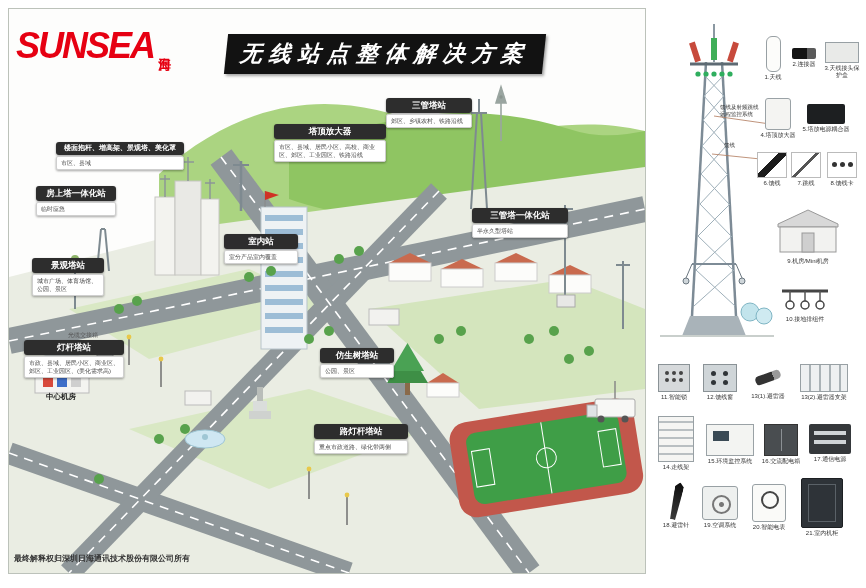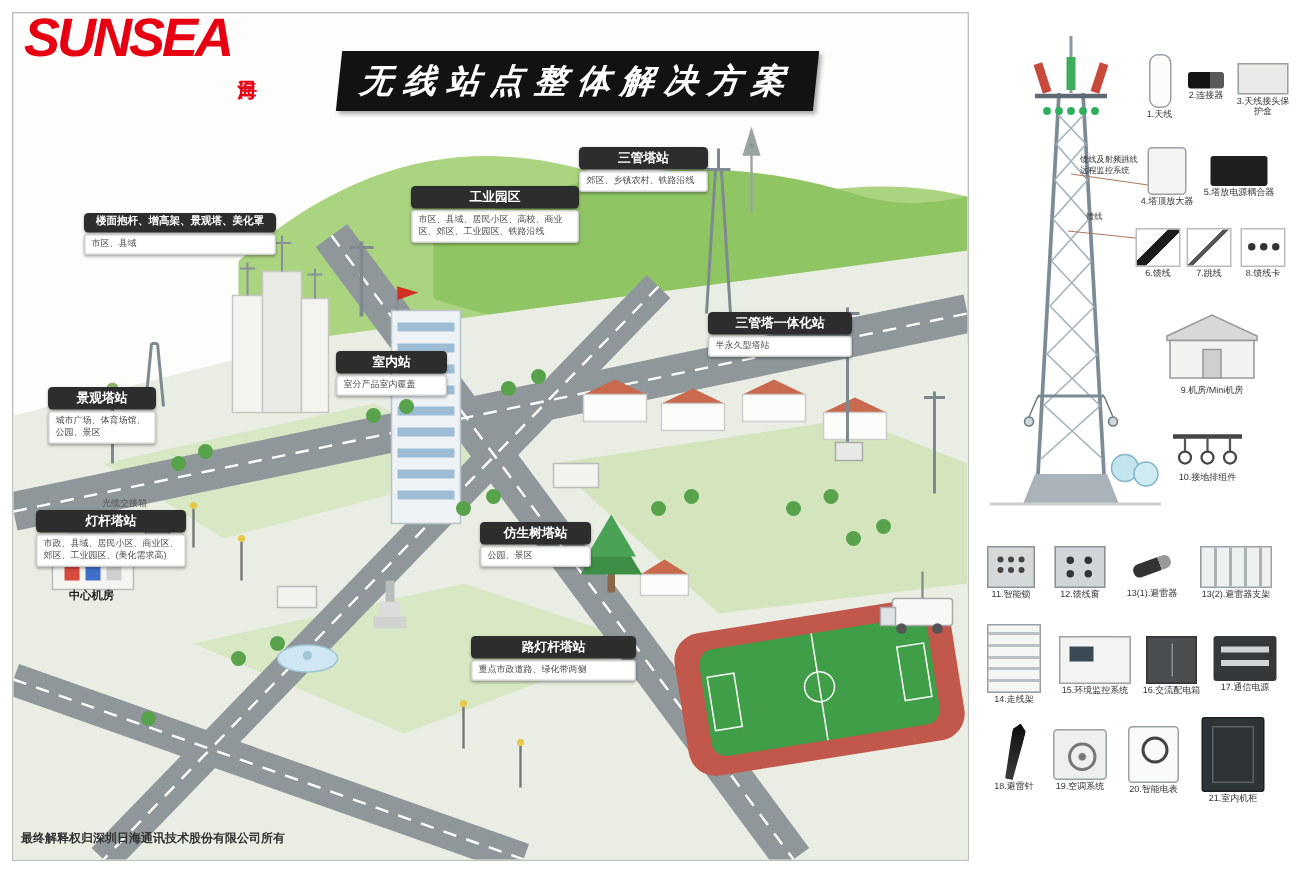--- a/index.html
+++ b/index.html
@@ -2,21 +2,21 @@
 <html><head>
 <meta charset="utf-8">
 <style>
   html,body{margin:0;padding:0;background:#fff;}
   .poster{position:relative;width:866px;height:588px;background:#ffffff;overflow:hidden;
           font-family:"Liberation Sans","DejaVu Sans",sans-serif;}
   .main-frame{position:absolute;left:8px;top:8px;width:636px;height:564px;
               border:1px solid #bcc2ba;background:#fdfdfc;}
   .scene{position:absolute;left:0;top:0;}
   
-  .logo{position:absolute;left:16px;top:7px;display:flex;align-items:flex-end;gap:3px;z-index:7;}
+  .logo{position:absolute;left:16px;top:28px;display:flex;align-items:center;gap:3px;z-index:7;}
   .logo-en{color:#e60012;font-size:36px;font-weight:bold;font-style:italic;letter-spacing:-2px;line-height:1;}
   .logo-cn{color:#e60012;font-size:13px;font-weight:bold;writing-mode:vertical-rl;text-orientation:upright;
            line-height:1.1;margin-top:3px;}
   
   .title-band{position:absolute;left:226px;top:34px;z-index:7;background:#121212;color:#ffffff;
               font-size:22px;font-weight:bold;font-style:italic;letter-spacing:7px;
               padding:5px 14px;transform:skewX(-6deg);box-shadow:2px 2px 3px rgba(0,0,0,.35);}
   
   .callout{position:absolute;z-index:6;filter:drop-shadow(0 1px 1px rgba(0,0,0,.35));}
   .callout .hd{background:#2d2d2d;color:#fff;font-weight:bold;font-size:8.5px;line-height:1.25;
@@ -268,49 +268,53 @@
     <span class="logo-en">SUNSEA</span>
     <span class="logo-cn">日海</span>
   </div>
 
   <div class="title-band">无线站点整体解决方案</div>
 
   <div class="callout sm" style="left:56px;top:142px;width:128px">
     <div class="hd">楼面抱杆、增高架、景观塔、美化罩</div>
     <div class="bd">市区、县域</div>
   </div>
+  <div class="callout" style="left:36px;top:186px;width:80px">
+    <div class="hd">房上塔一体化站</div>
+    <div class="bd">临时应急</div>
+  </div>
   <div class="callout" style="left:32px;top:258px;width:72px">
     <div class="hd">景观塔站</div>
     <div class="bd">城市广场、体育场馆、公园、景区</div>
   </div>
   <div class="callout" style="left:224px;top:234px;width:74px">
     <div class="hd">室内站</div>
     <div class="bd">室分产品室内覆盖</div>
   </div>
   <div class="callout" style="left:24px;top:340px;width:100px">
     <div class="hd">灯杆塔站</div>
     <div class="bd">市政、县域、居民小区、商业区、郊区、工业园区、(美化需求高)</div>
   </div>
   <div class="callout" style="left:274px;top:124px;width:112px">
-    <div class="hd">工业园区</div>
+    <div class="hd">塔顶放大器</div>
     <div class="bd">市区、县域、居民小区、高校、商业区、郊区、工业园区、铁路沿线</div>
   </div>
   <div class="callout" style="left:472px;top:208px;width:96px">
     <div class="hd">三管塔一体化站</div>
     <div class="bd">半永久型塔站</div>
   </div>
   <div class="callout" style="left:386px;top:98px;width:86px">
     <div class="hd">三管塔站</div>
     <div class="bd">郊区、乡镇农村、铁路沿线</div>
   </div>
   <div class="callout" style="left:320px;top:348px;width:74px">
     <div class="hd">仿生树塔站</div>
     <div class="bd">公园、景区</div>
   </div>
-  <div class="callout" style="left:314px;top:424px;width:110px">
+  <div class="callout" style="left:314px;top:424px;width:94px">
     <div class="hd">路灯杆塔站</div>
     <div class="bd">重点市政道路、绿化带两侧</div>
   </div>
 
   <div class="scene-label" style="left:46px;top:392px">中心机房</div>
   <div class="scene-label tiny" style="left:68px;top:331px">光缆交接箱</div>
 
   <div class="copyright">最终解释权归深圳日海通讯技术股份有限公司所有</div>
 
   <div class="sidebar">

